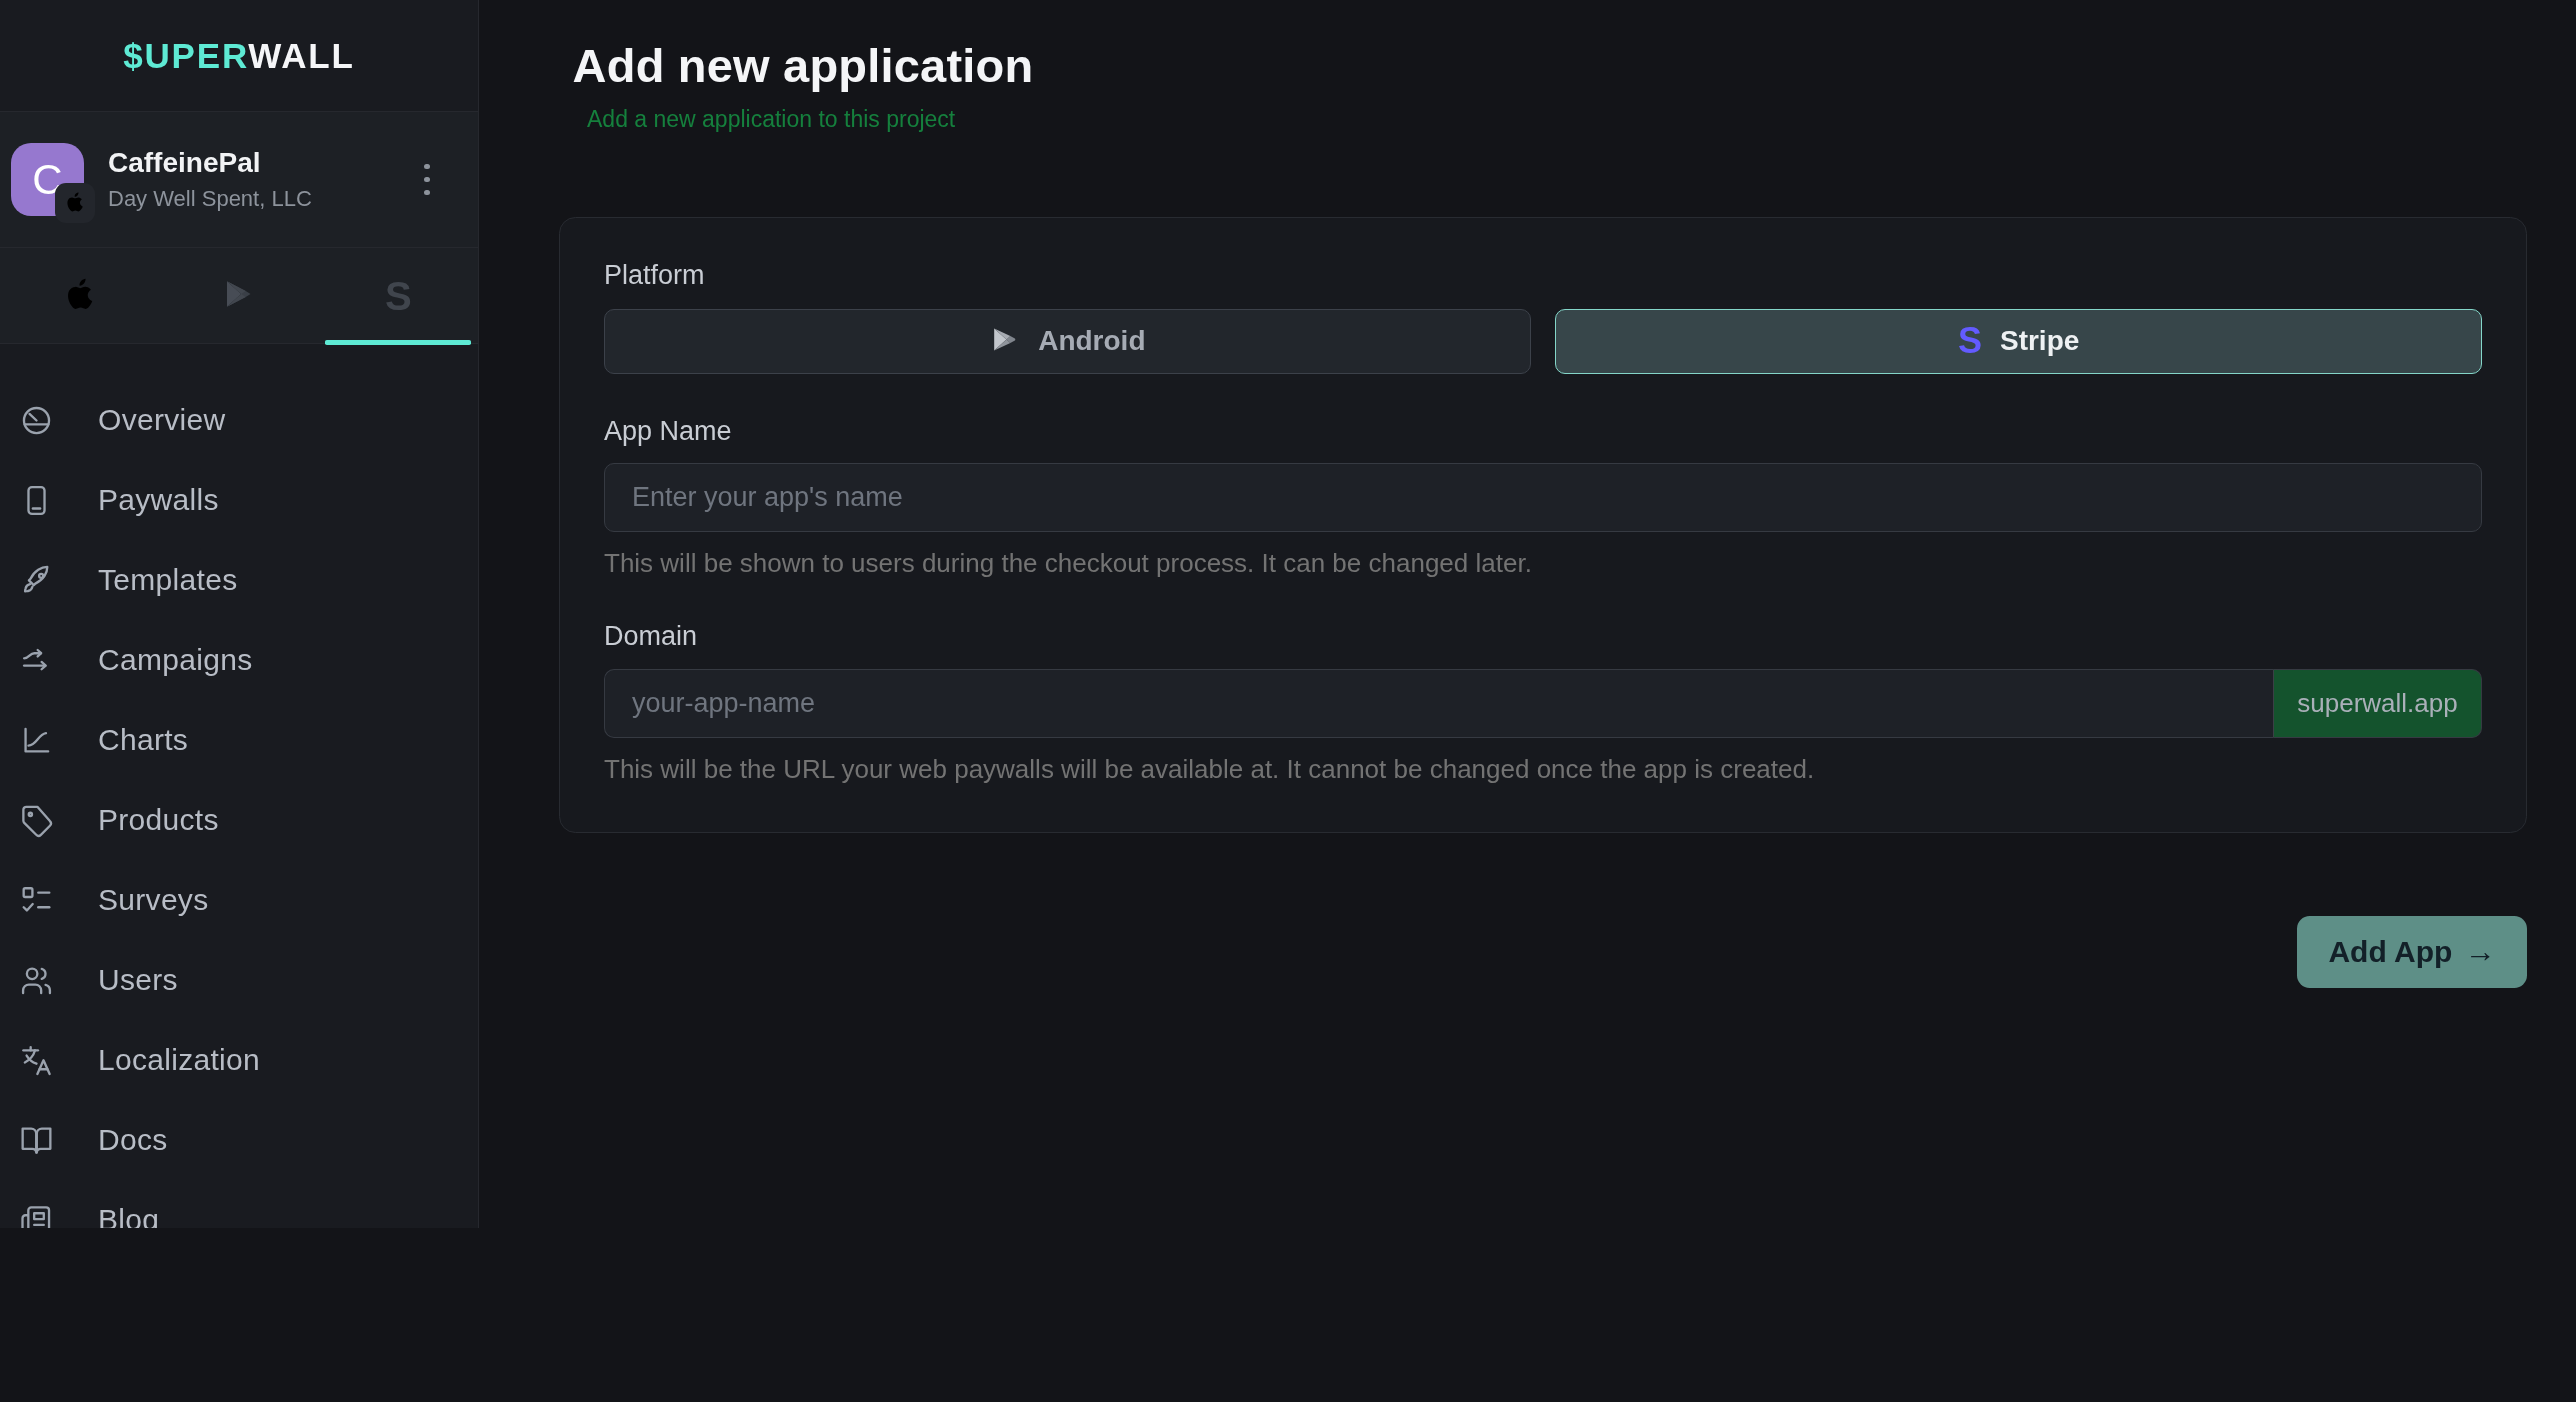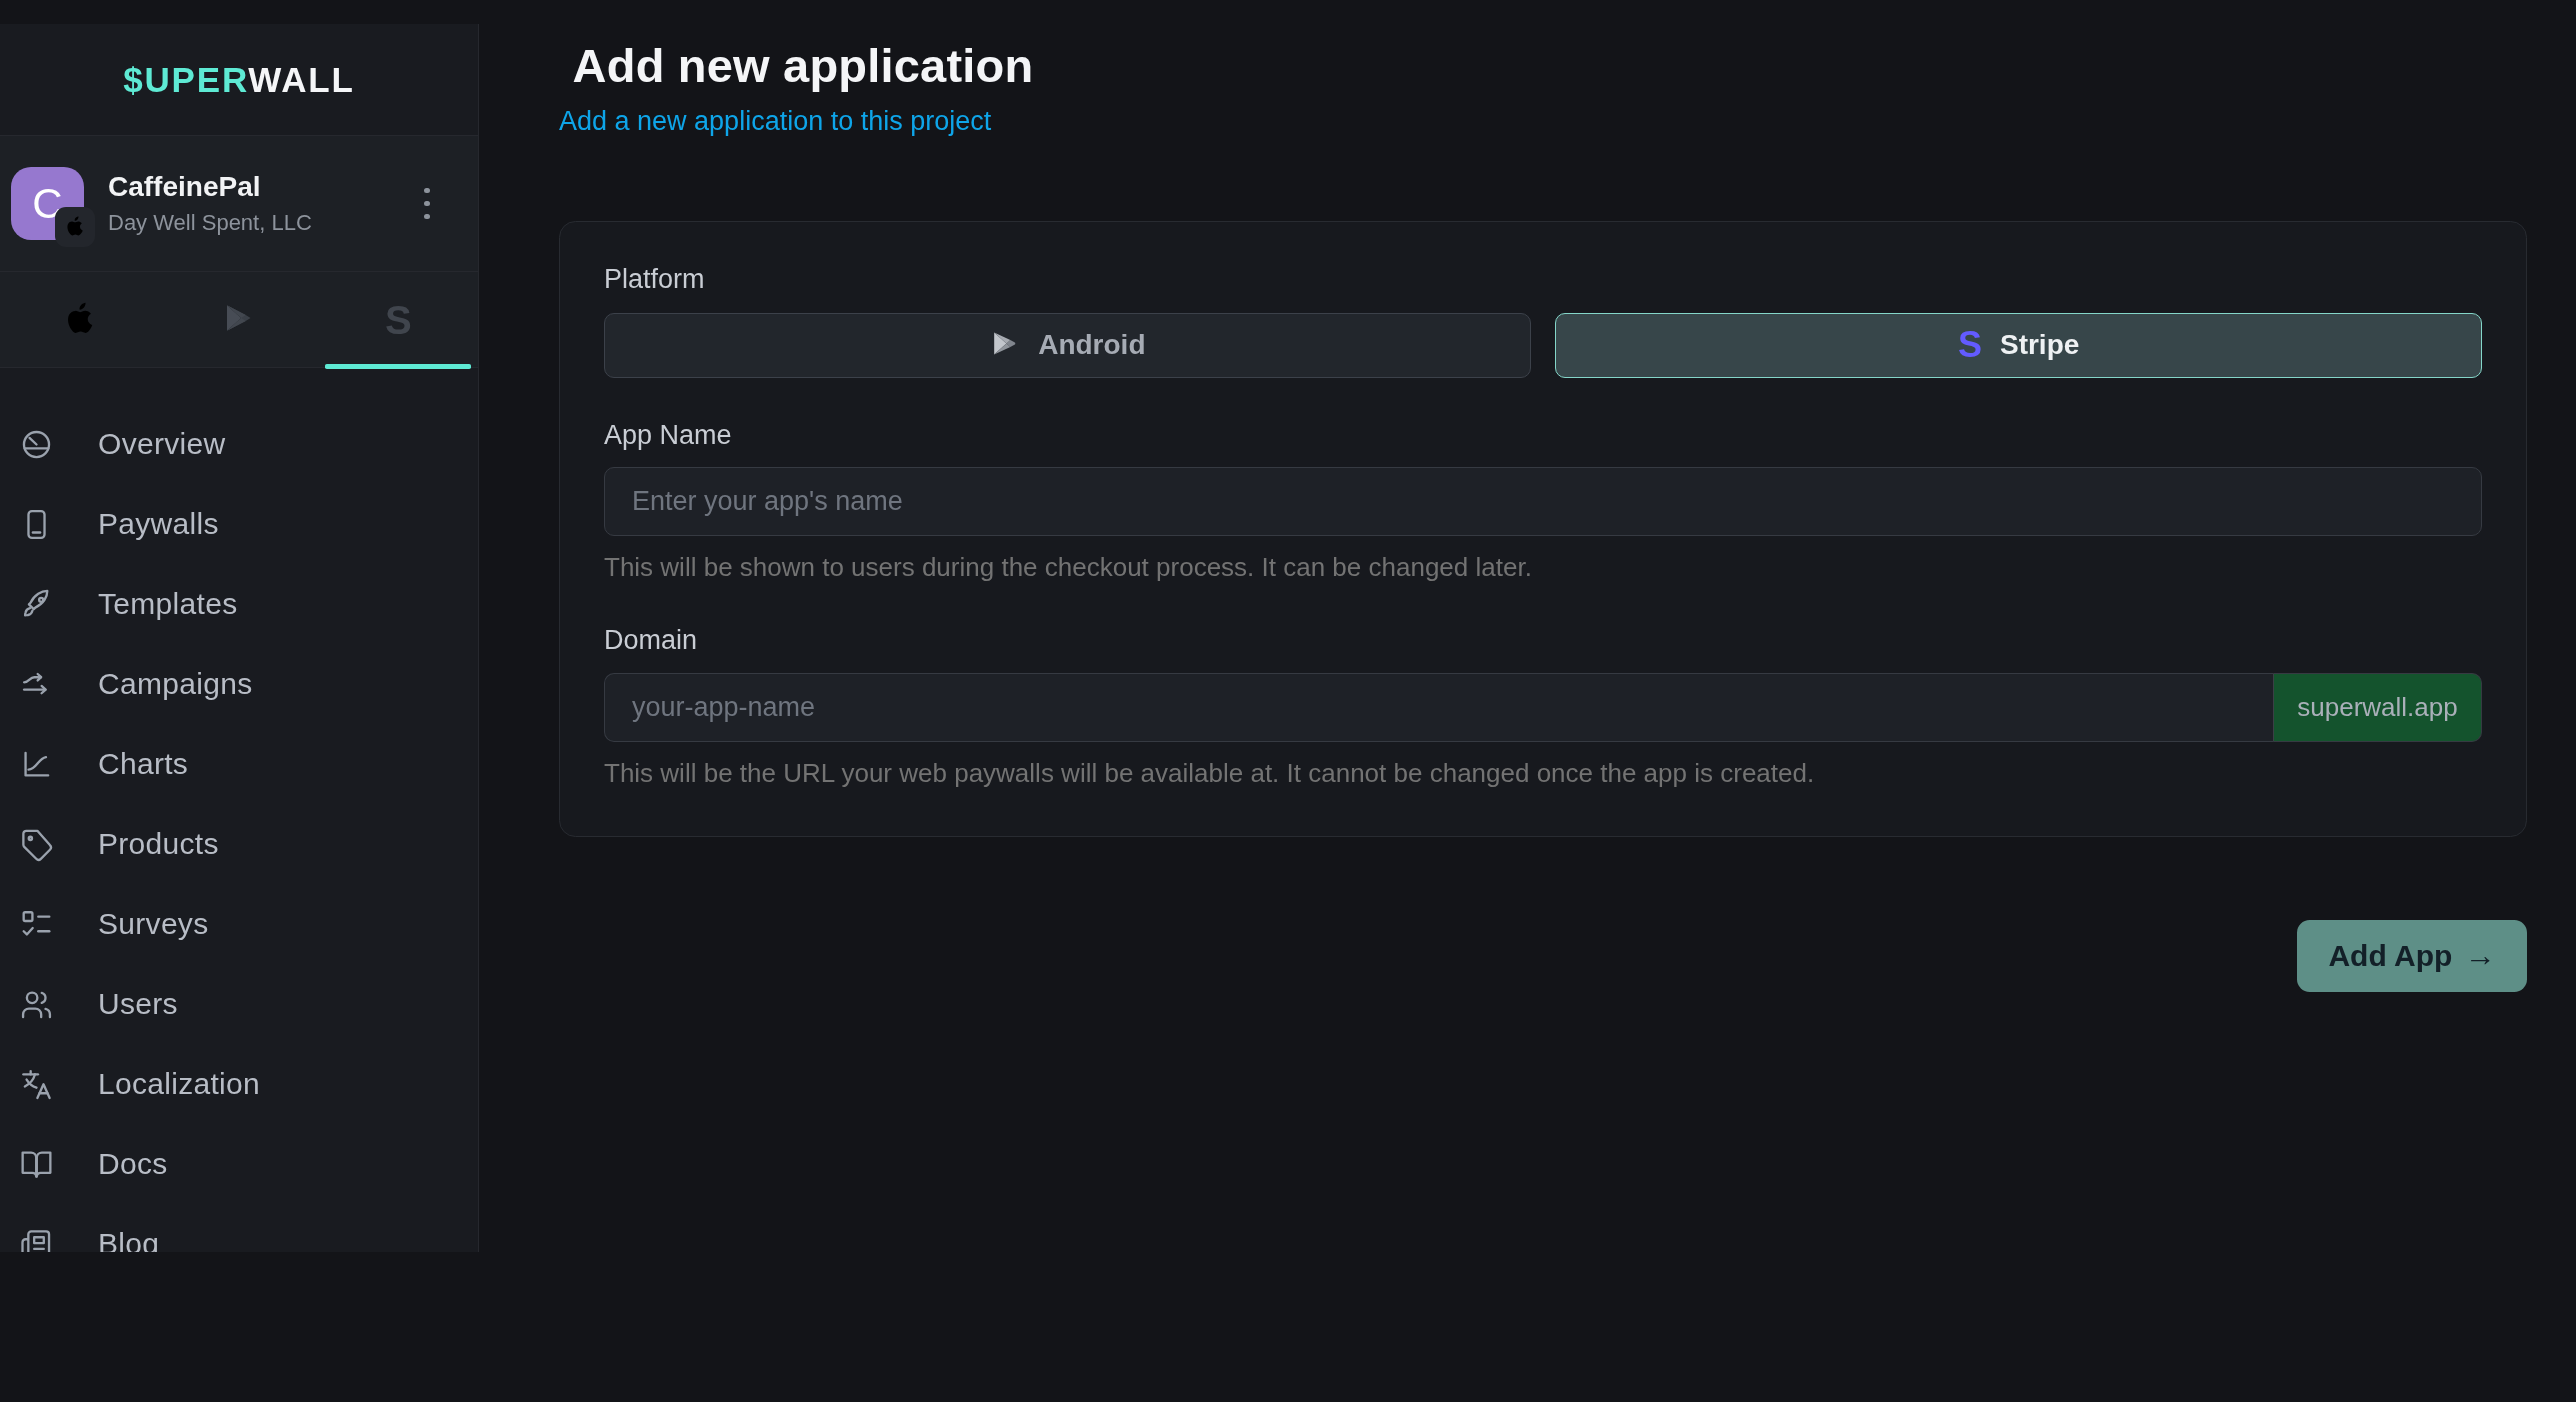--- a/index.html
+++ b/index.html
@@ -11,21 +11,20 @@
     display:flex;
   }
 
   
   .sidebar {
     width:479px; height:1228px; flex:0 0 479px;
     background:#191b20;
     border-right:0.9px solid #26282e;
     position:relative;
     overflow:hidden;
-    margin-top:24px;
   }
   .logo-header {
     height:112px;
     display:flex; align-items:center; justify-content:center;
     border-bottom:0.9px solid #26282e;
   }
   .logo {
     font-size:35px; font-weight:800; letter-spacing:1.8px;
     white-space:nowrap;
   }
@@ -120,22 +119,22 @@
     background:#131418;
     padding:38px 48px 0 80px;
     overflow:hidden;
   }
   .page-title {
     margin-left:13.6px;
     font-size:47px; font-weight:700; color:#f4f5f7;
     letter-spacing:0.2px;
   }
   .page-subtitle {
-    margin-left:0; margin-top:12.7px;
-    font-size:27px; color:#0ea5e9;
+    margin-left:28px; margin-top:12.7px;
+    font-size:23px; color:#15803d;
   }
 
   .form-card {
     margin-top:84px;
     width:1968px;
     background:#17191e;
     border:0.9px solid #282b31;
     border-radius:16.4px;
     padding:42px 44px 47px 44px;
   }

